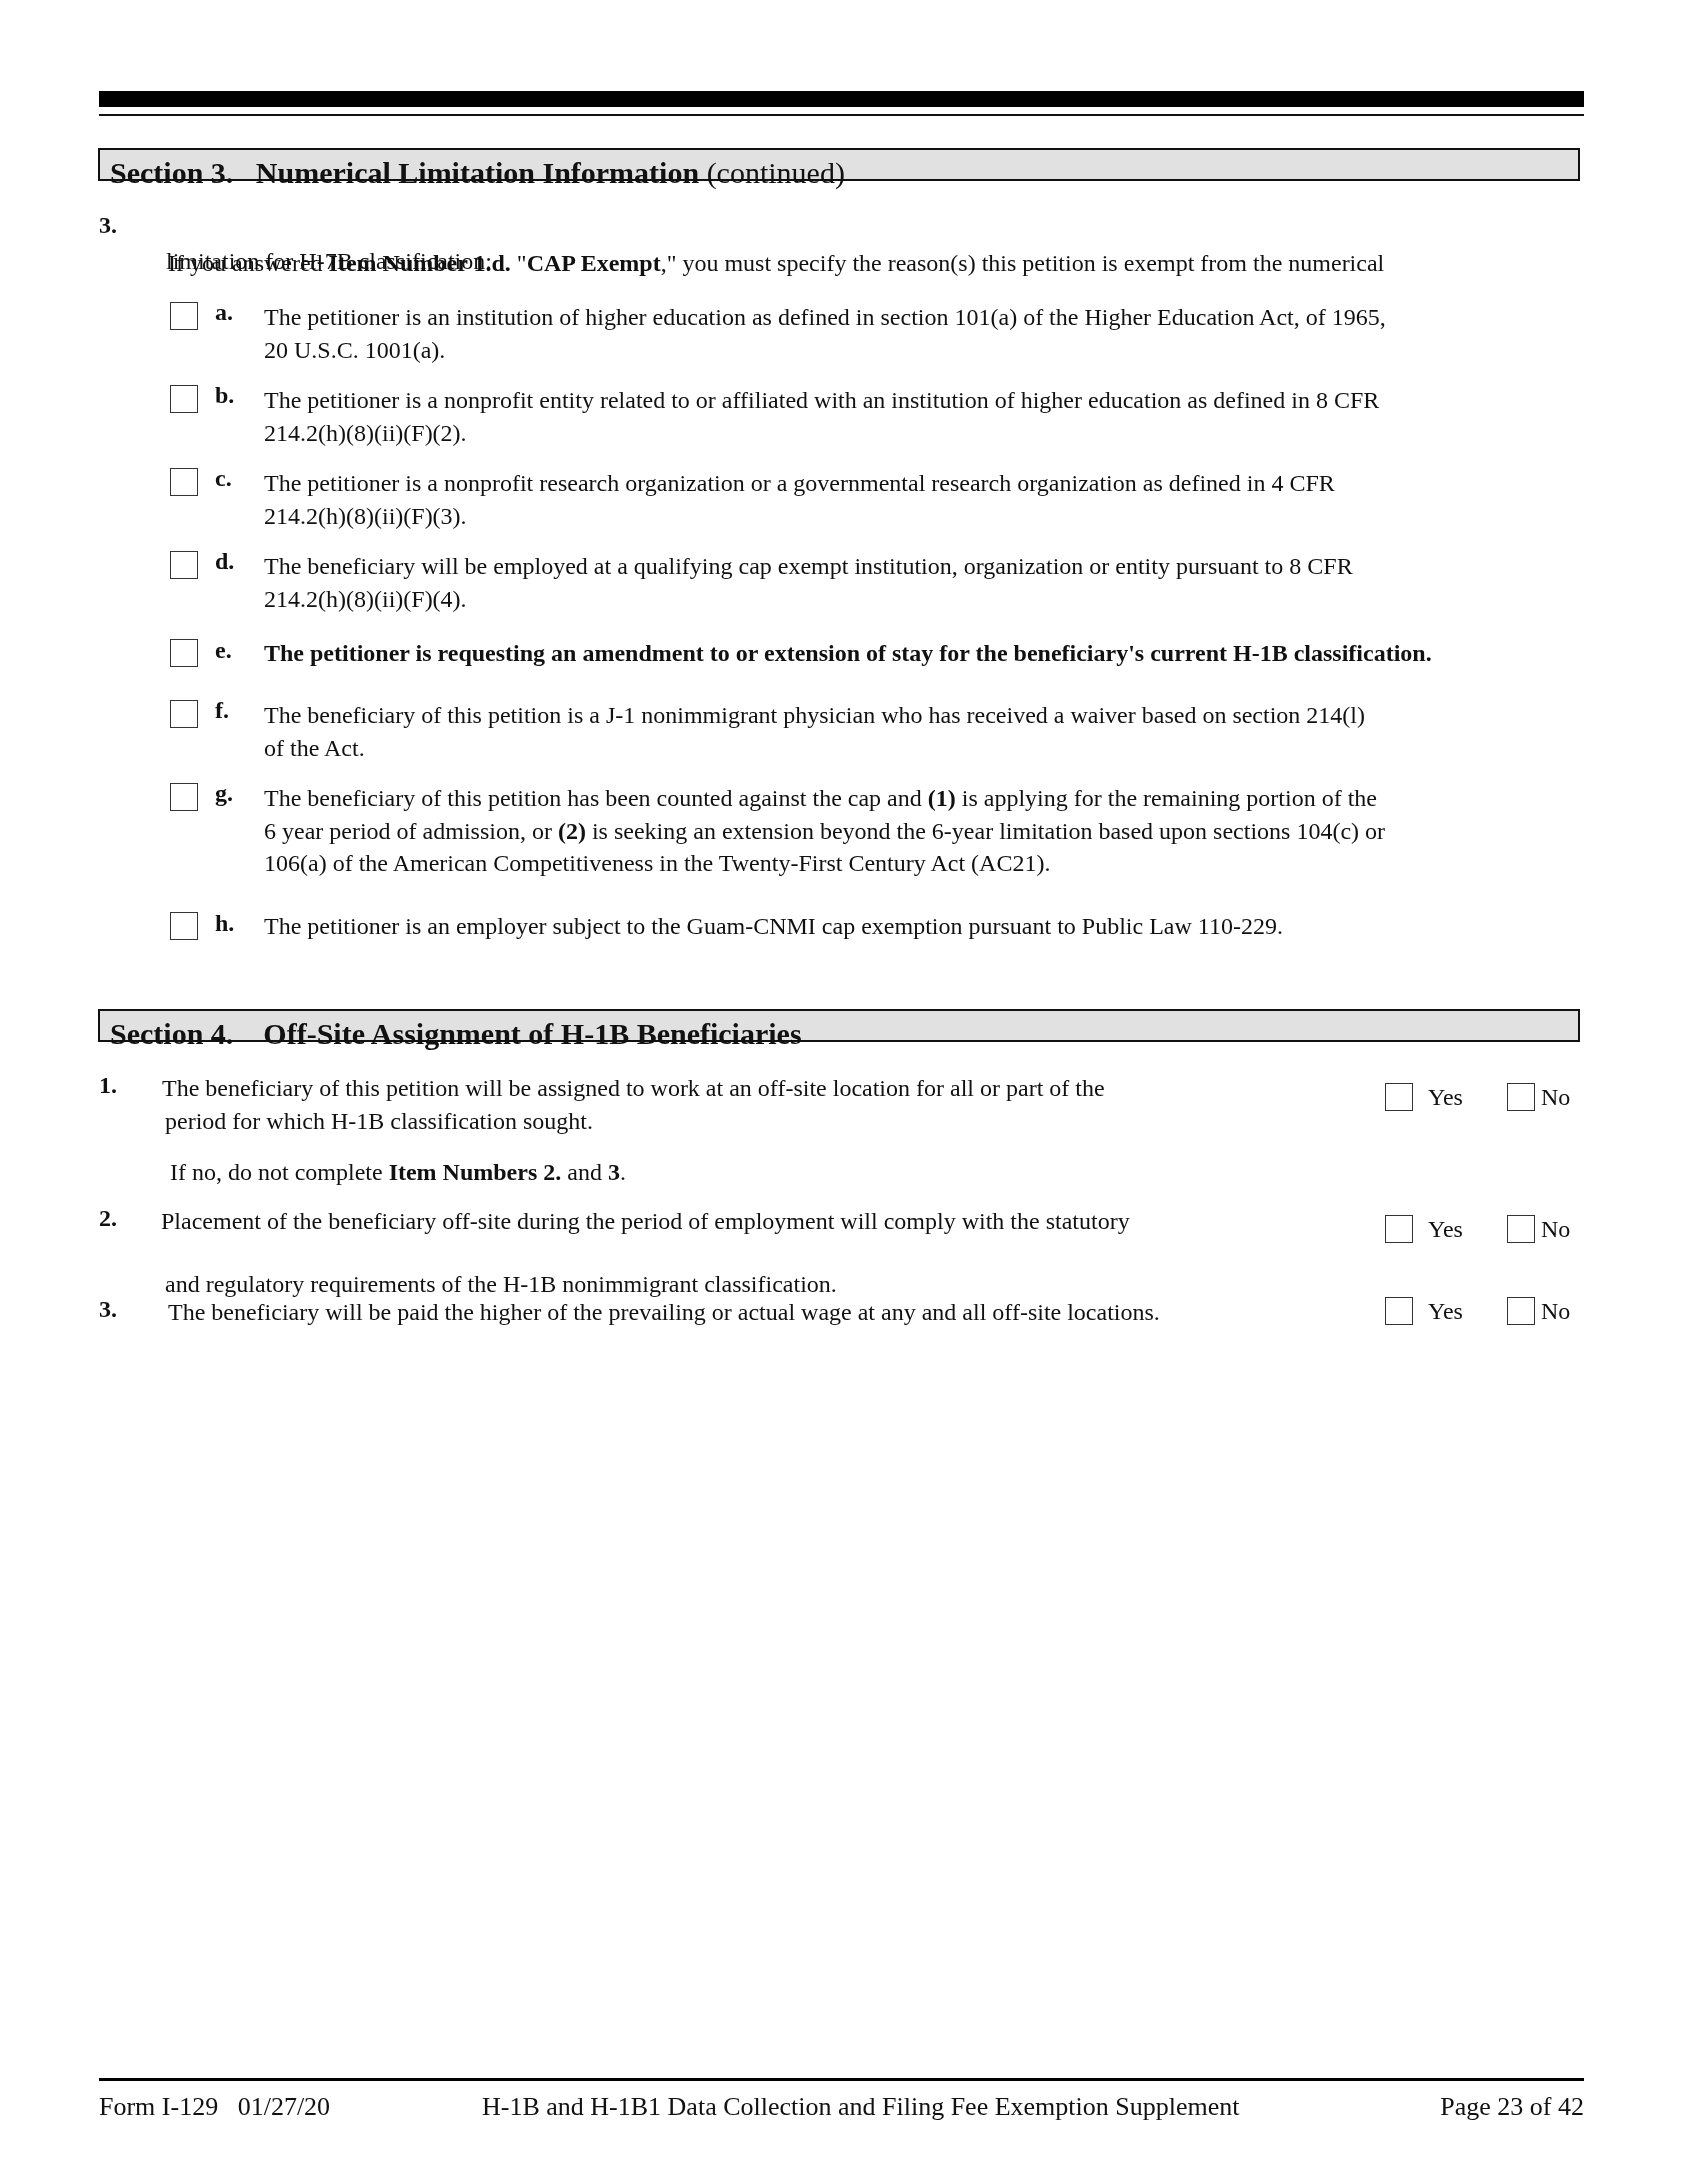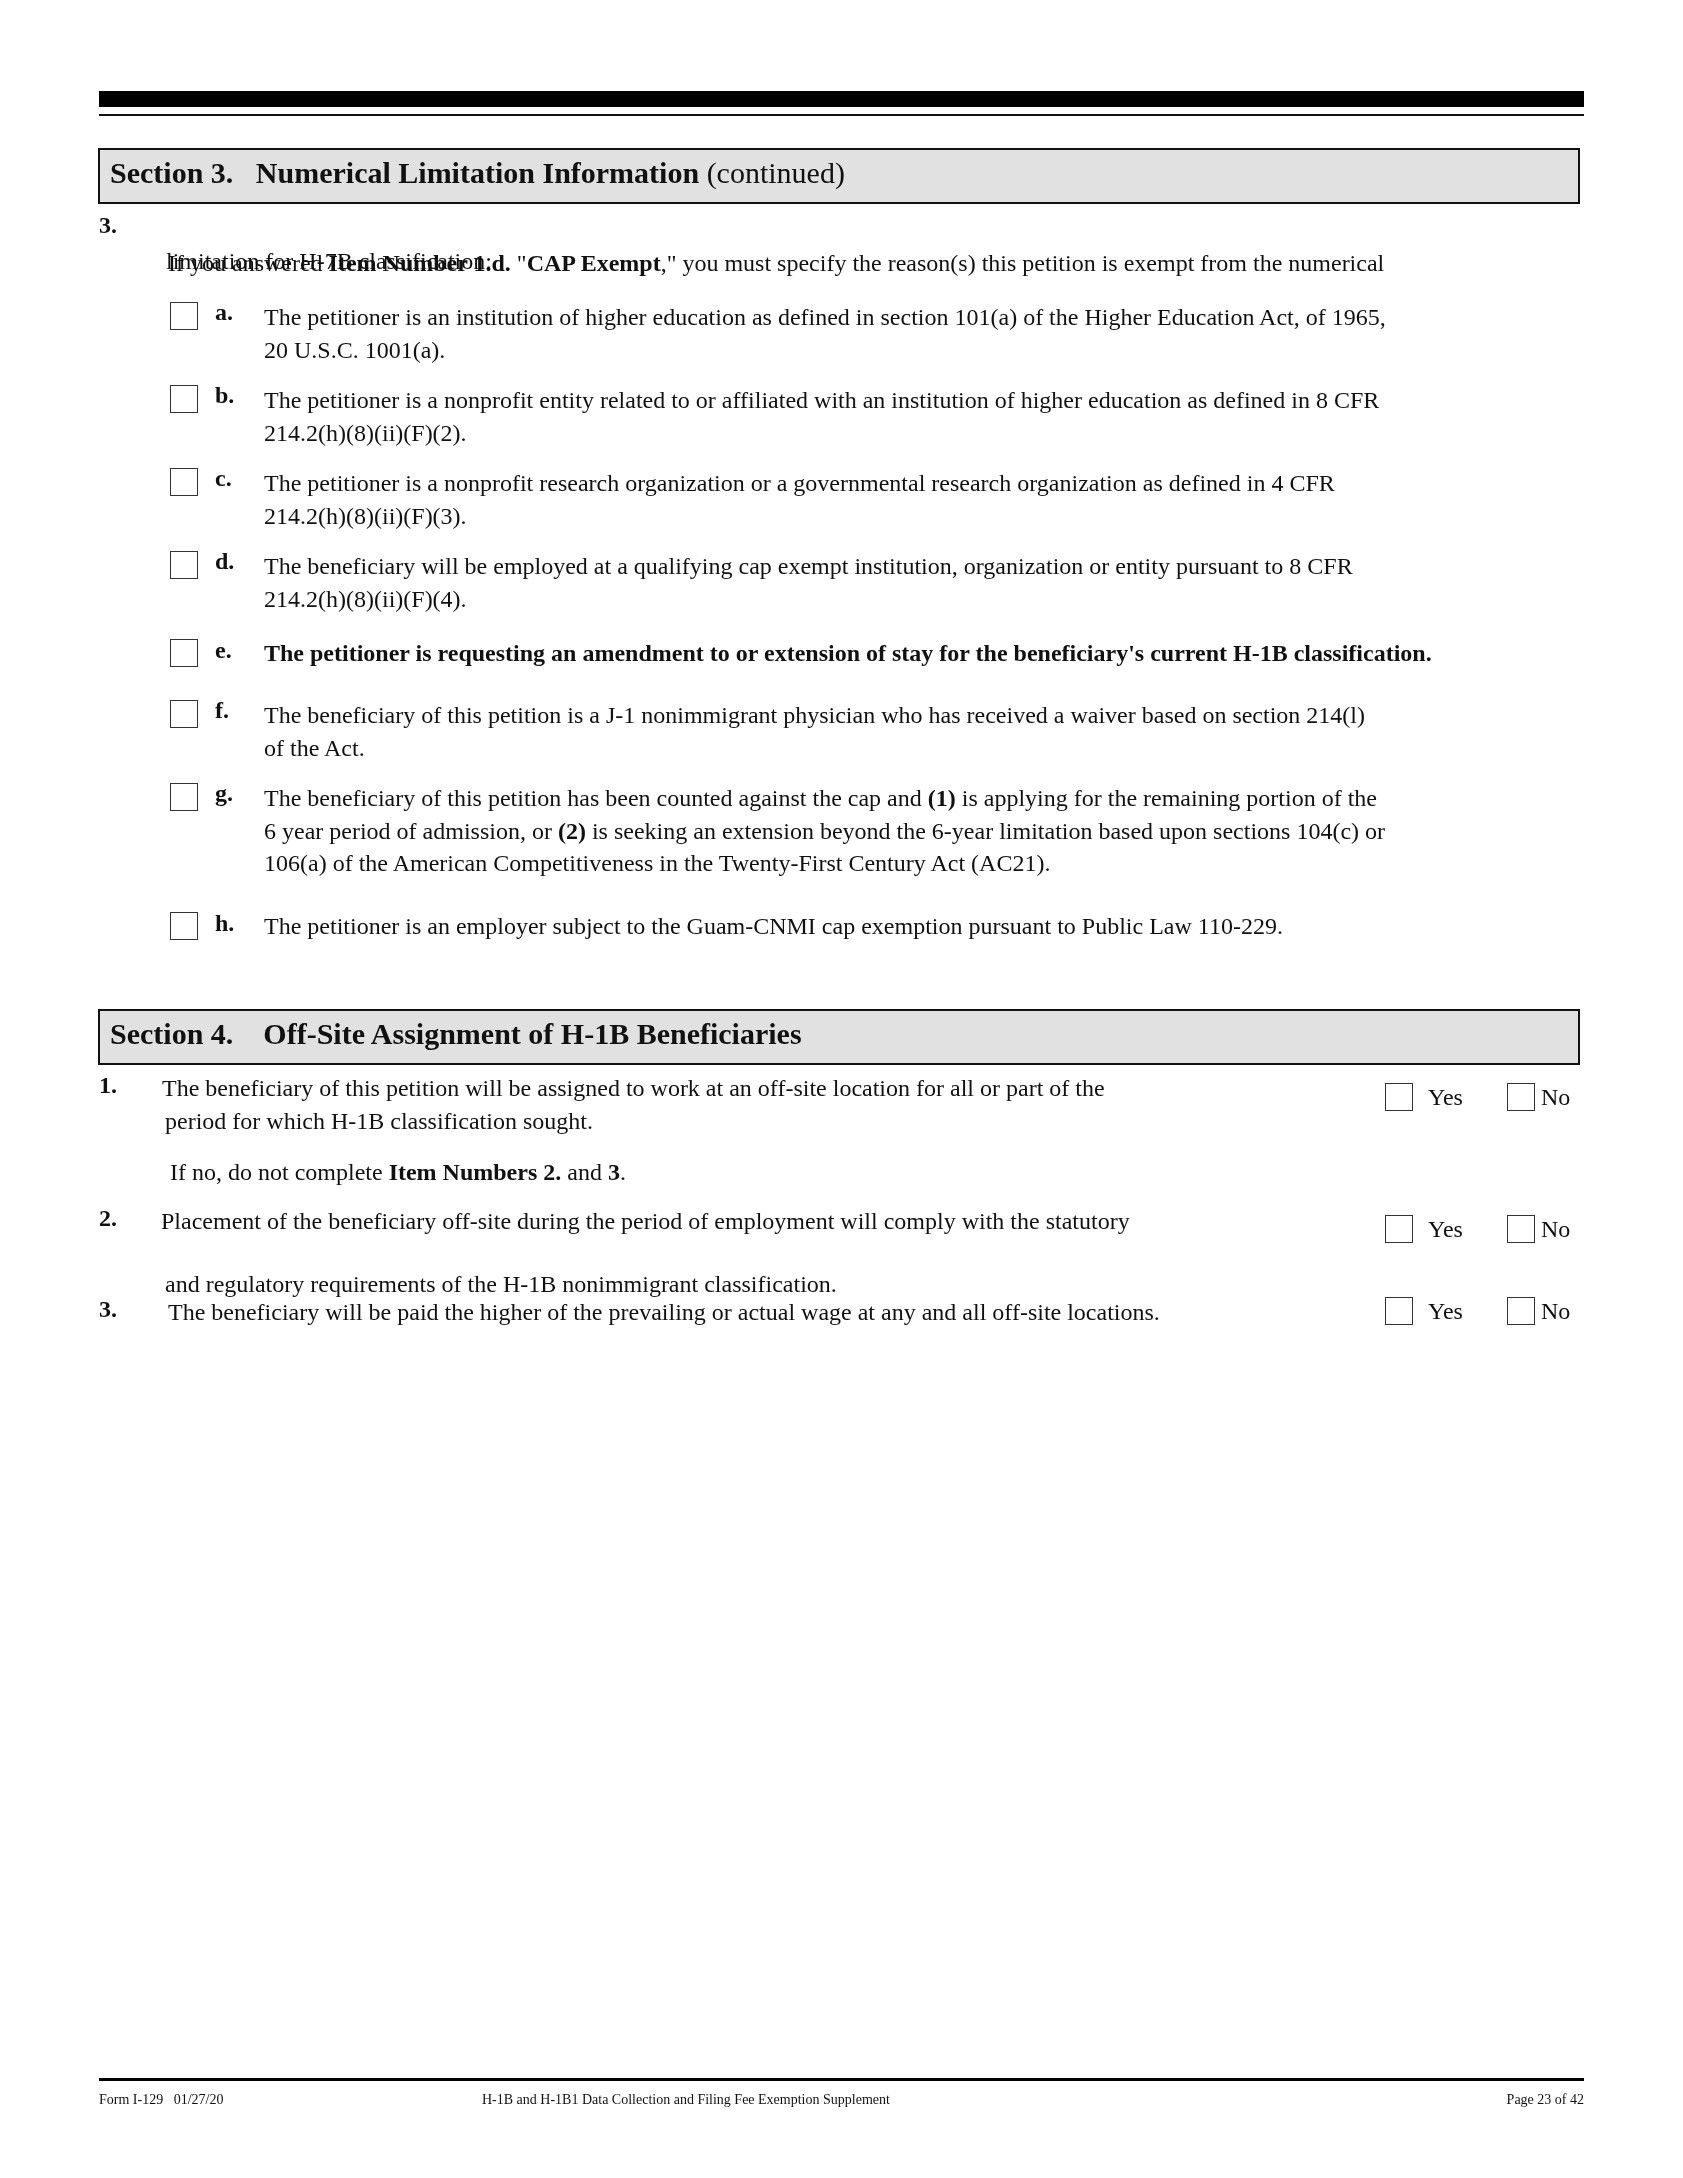--- a/index.html
+++ b/index.html
@@ -1,31 +1,31 @@
 <!DOCTYPE html>
 <html><head>
 <meta charset="utf-8">
 <style>
   html, body { margin:0; padding:0; background:#ffffff; }
   body { width:1683px; height:2178px; position:relative; overflow:hidden;
          font-family:"Liberation Serif", "DejaVu Serif", serif; color:#111; }
   .abs { position:absolute; }
   .thick-bar { left:99px; top:91px; width:1485px; height:16px; background:#000; }
   .thin-line { left:99px; top:114px; width:1485px; height:2px; background:#111; }
-  .section-box { left:98px; width:1482px; height:56px; background:#e1e1e1;
+  .section-box { left:98px; width:1482px; height:33px; background:#e1e1e1;
                  border:2px solid #111; box-sizing:border-box; }
   .section-title { position:absolute; left:10px; top:6px; font-size:30px; white-space:nowrap; }
   .section-title .b { font-weight:bold; }
   .txt { font-size:24px; line-height:33px; white-space:nowrap; }
   .num { font-size:24px; font-weight:bold; }
   .cb { width:28px; height:28px; border:1.6px solid #333; box-sizing:border-box; background:#fff; }
   .letter { font-size:24px; font-weight:bold; }
   .b { font-weight:bold; }
   .foot-line { left:99px; top:2078px; width:1485px; height:3px; background:#000; }
-  .foot { font-size:14px; top:2092px; white-space:nowrap; }
+  .foot { font-size:26px; top:2092px; white-space:nowrap; }
 </style>
 </head>
 <body>
 
 <div class="abs thick-bar"></div>
 <div class="abs thin-line"></div>
 
 <div class="abs section-box" style="top:148px;">
   <div class="section-title">
     <span class="b">Section 3.</span>&nbsp;&nbsp;

